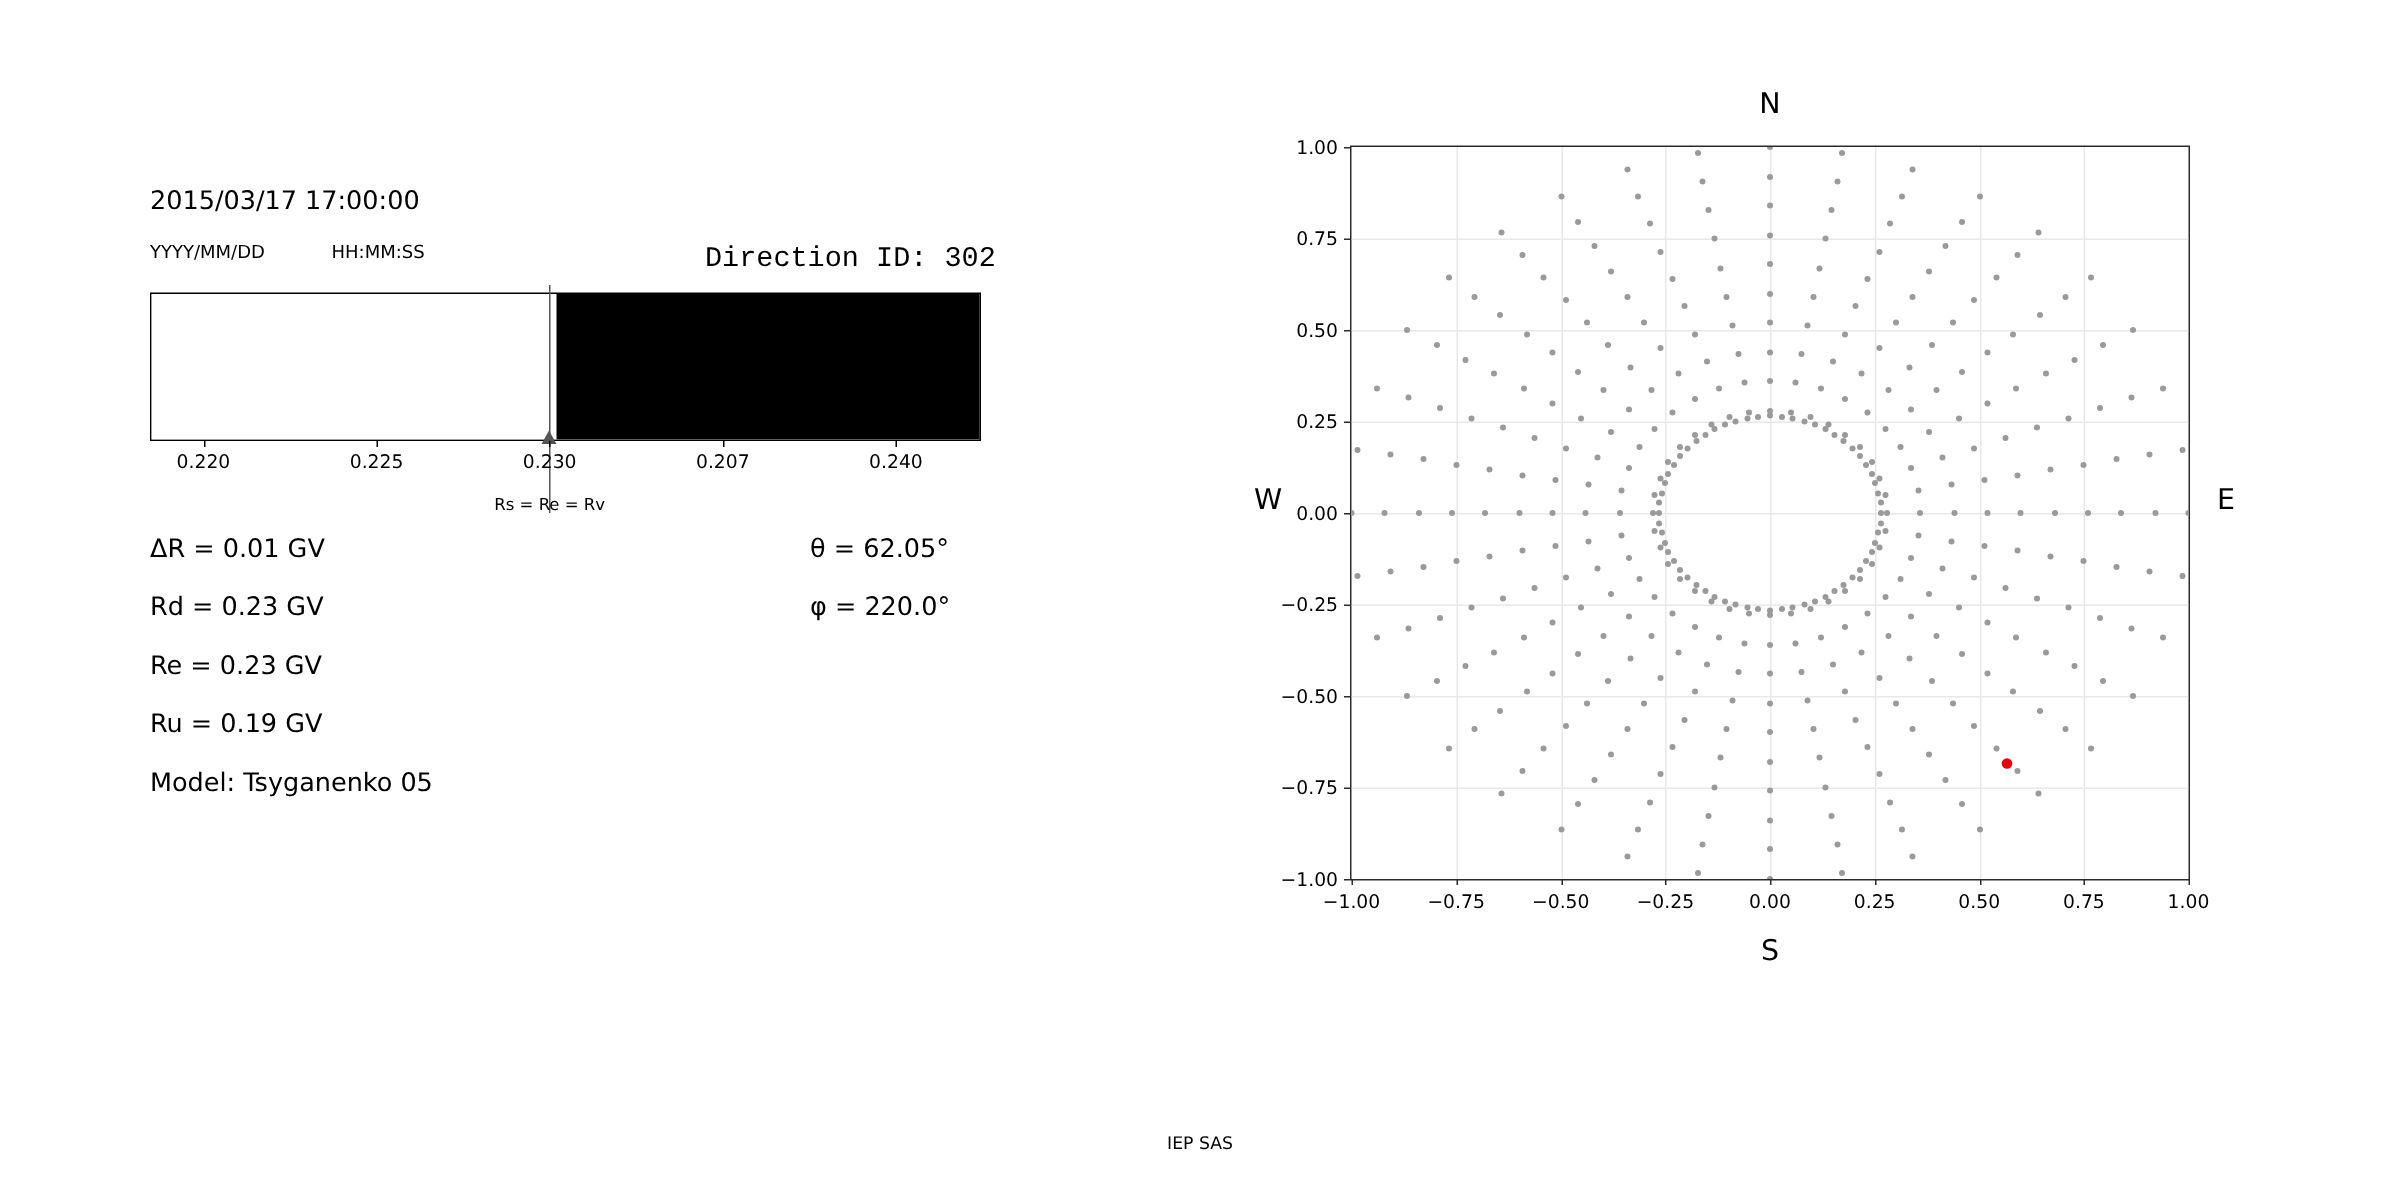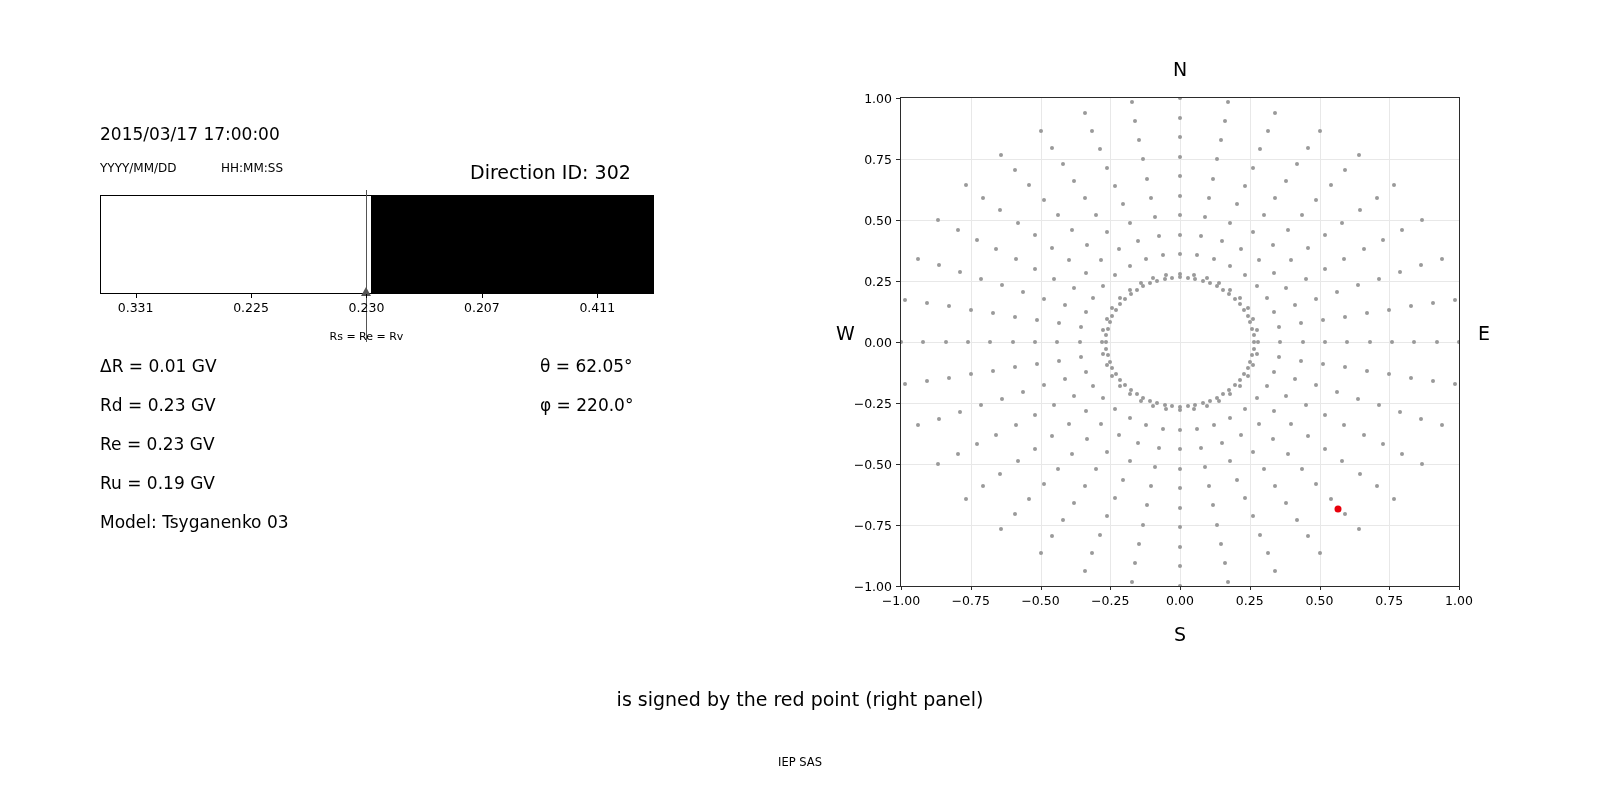--- a/index.html
+++ b/index.html
@@ -27,21 +27,21 @@
   .info-line {
     position: absolute;
     font-size: 17px;
     color: #000;
     white-space: nowrap;
   }
   #geo-position { left: 100px; top: 85px; }
   #datetime     { left: 100px; top: 124px; }
   #fmt-date     { left: 100px; top: 161px; font-size: 12px; }
   #fmt-time     { left: 221px; top: 161px; font-size: 12px; }
-  #direction-id { left: 470px; top: 161px; font-size: 19px; }
+  #direction-id { left: 470px; top: 161px; font-size: 19px; font-family: Liberation Mono, monospace; }
 
   
   #penumbra-wrap {
     position: absolute;
     left: 100px;
     top: 195px;
     width: 554px;
     height: 99px;
   }
   #penumbra-bar {
@@ -233,36 +233,36 @@
         <div class="band" style="left: 270.075px; width: 283.925px; background: rgb(0, 0, 0);"></div>
       </div>
   </div>
 
   <div id="rs-arrow-line" style="left: 366.458px;"></div>
   <div id="rs-arrow-head" style="left: 361.458px;"></div>
   <div id="rs-arrow-label" style="left: 366.458px;">Rs = Re = Rv</div>
 
   <div id="penumbra-axis">
       <div class="tick-mark" style="left: 35.625px;"></div>
-      <div class="tick-label" style="left: 35.625px;">0.331</div>
+      <div class="tick-label" style="left: 35.625px;">0.220</div>
       <div class="tick-mark" style="left: 151.042px;"></div>
       <div class="tick-label" style="left: 151.042px;">0.225</div>
       <div class="tick-mark" style="left: 266.458px;"></div>
       <div class="tick-label" style="left: 266.458px;">0.230</div>
       <div class="tick-mark" style="left: 381.875px;"></div>
       <div class="tick-label" style="left: 381.875px;">0.207</div>
       <div class="tick-mark" style="left: 497.292px;"></div>
-      <div class="tick-label" style="left: 497.292px;">0.411</div>
+      <div class="tick-label" style="left: 497.292px;">0.240</div>
     </div>
 
   <div class="param" id="p-dr">ΔR = 0.01 GV</div>
   <div class="param" id="p-rd">Rd = 0.23 GV</div>
   <div class="param" id="p-re">Re = 0.23 GV</div>
   <div class="param" id="p-ru">Ru = 0.19 GV</div>
-  <div class="param" id="p-model">Model: Tsyganenko 03</div>
+  <div class="param" id="p-model">Model: Tsyganenko 05</div>
   <div class="param" id="p-theta">θ = 62.05°</div>
   <div class="param" id="p-phi">φ = 220.0°</div>
 </div>
 
 <div id="right-panel">
   <div class="compass" id="compass-n">N</div>
   <div class="compass" id="compass-s">S</div>
   <div class="compass" id="compass-w">W</div>
   <div class="compass" id="compass-e">E</div>
 
@@ -735,15 +735,14 @@
     <div class="axis-tick-label-y" style="left: 42px; width: 50px; top: 241px;">0.25</div>
     <div class="tick-y" style="left: 96px; top: 180px;"></div>
     <div class="axis-tick-label-y" style="left: 42px; width: 50px; top: 180px;">0.50</div>
     <div class="tick-y" style="left: 96px; top: 119px;"></div>
     <div class="axis-tick-label-y" style="left: 42px; width: 50px; top: 119px;">0.75</div>
     <div class="tick-y" style="left: 96px; top: 58px;"></div>
     <div class="axis-tick-label-y" style="left: 42px; width: 50px; top: 58px;">1.00</div>
   </div>
 
 <div id="caption">
-  <div>is signed by the red point (right panel)</div>
 </div>
 <div id="footer">IEP SAS</div>
 
 </body></html>

